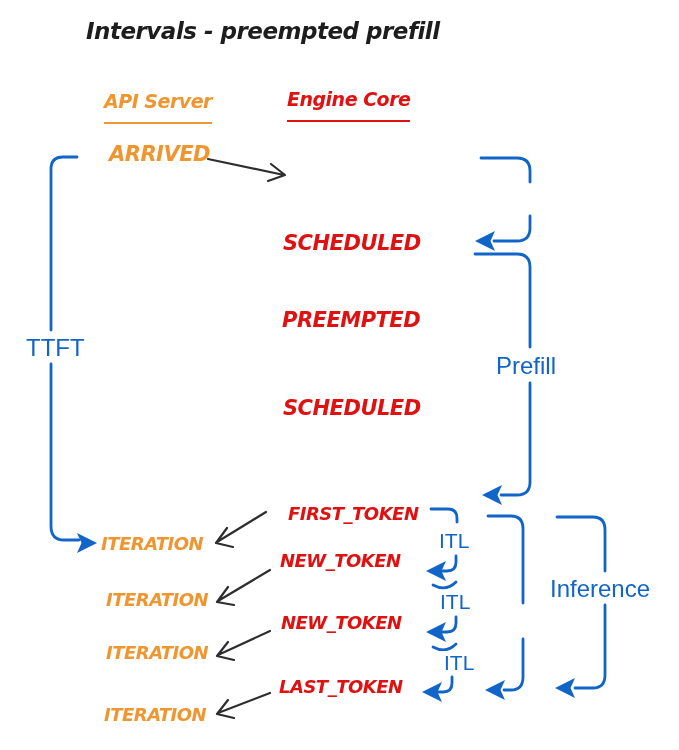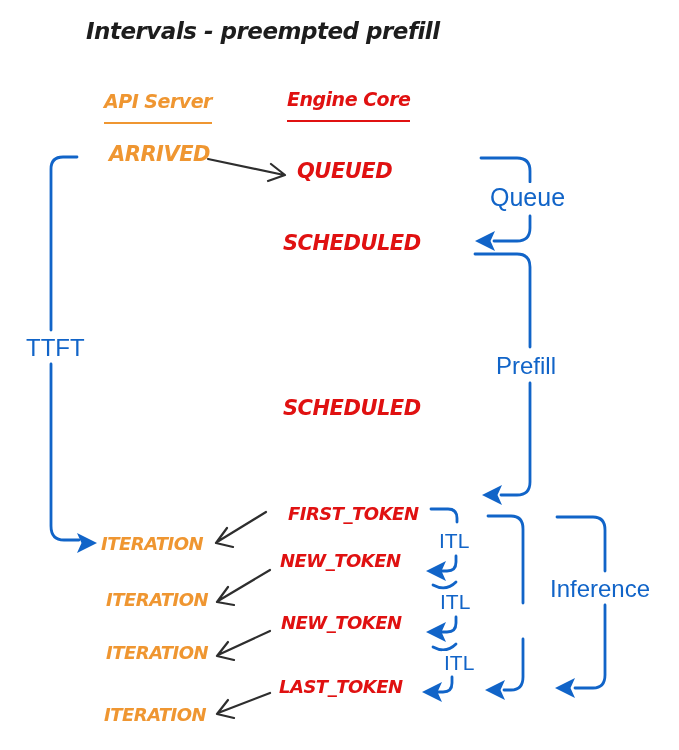--- a/index.html
+++ b/index.html
@@ -95,29 +95,28 @@
 
   <div class="abs hand colhead orange" style="left:104px;top:90px;border-color:#ef9631;">API Server</div>
   <div class="abs hand evt orange" style="left:109px;top:142px;">ARRIVED</div>
 
   <div class="abs hand colhead red" style="left:287px;top:88px;border-color:#e01111;">Engine Core</div>
   <div class="abs hand evt-sm orange" style="left:101px;top:533px;">ITERATION</div>
   <div class="abs hand evt-sm orange" style="left:106px;top:589px;">ITERATION</div>
   <div class="abs hand evt-sm orange" style="left:106px;top:642px;">ITERATION</div>
   <div class="abs hand evt-sm orange" style="left:104px;top:704px;">ITERATION</div>
 
-  <div class="abs hand evt red" style="left:297px;top:159px;">QUEUED</div>
   <div class="abs hand evt red" style="left:283px;top:231px;">SCHEDULED</div>
+  <div class="abs hand evt red" style="left:282px;top:308px;">PREEMPTED</div>
   <div class="abs hand evt red" style="left:283px;top:396px;">SCHEDULED</div>
   <div class="abs hand evt-sm red" style="left:272px;top:503px;margin-left:16px;">FIRST_TOKEN</div>
   <div class="abs hand evt-sm red" style="left:280px;top:550px;">NEW_TOKEN</div>
   <div class="abs hand evt-sm red" style="left:281px;top:612px;">NEW_TOKEN</div>
   <div class="abs hand evt-sm red" style="left:279px;top:676px;">LAST_TOKEN</div>
 
   <div class="abs blue-label" style="left:24px;top:334px;font-size:24px;">TTFT</div>
-  <div class="abs blue-label" style="left:488px;top:183px;font-size:25px;">Queue</div>
   <div class="abs blue-label" style="left:494px;top:352px;font-size:24px;">Prefill</div>
   <div class="abs blue-label" style="left:437px;top:529px;font-size:21px;">ITL</div>
   <div class="abs blue-label" style="left:438px;top:590px;font-size:21px;">ITL</div>
   <div class="abs blue-label" style="left:442px;top:651px;font-size:21px;">ITL</div>
   <div class="abs blue-label" style="left:548px;top:575px;font-size:24px;">Inference</div>
 
 </div>
 
 </body></html>

